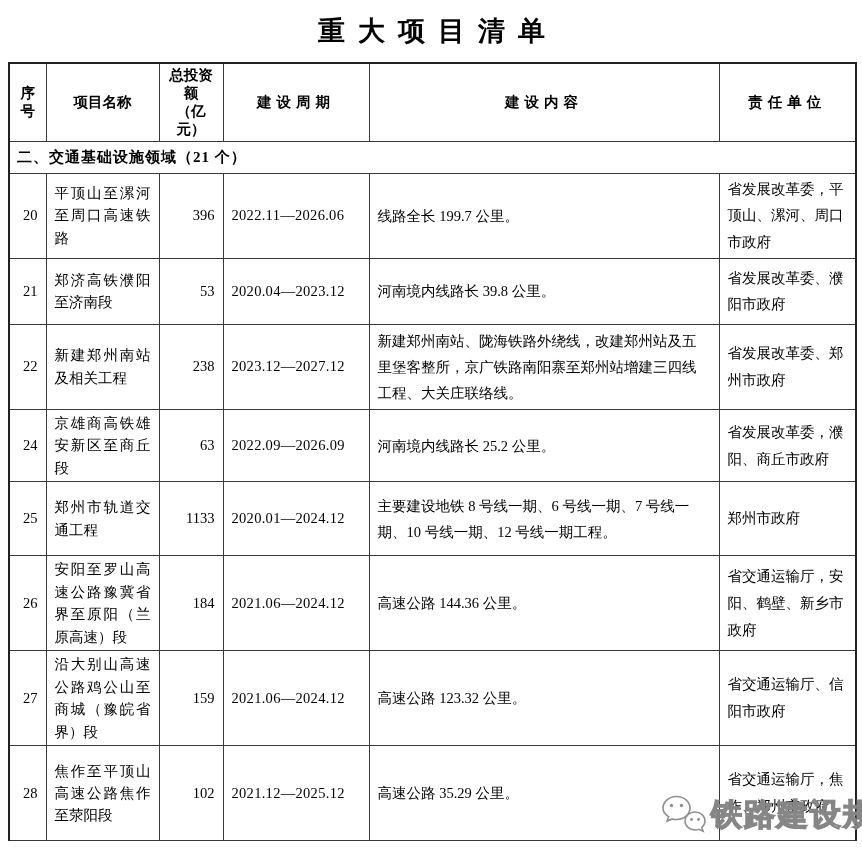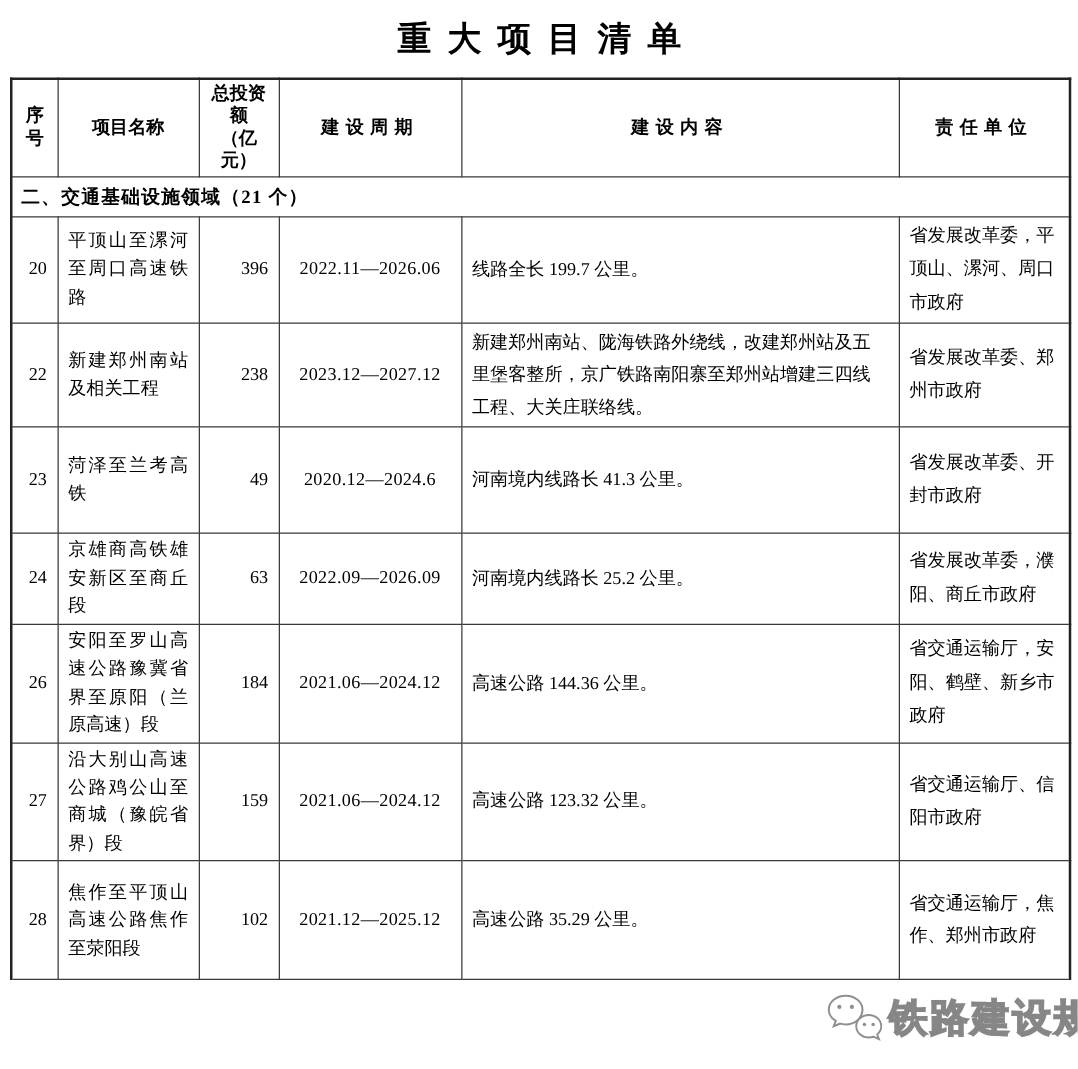--- a/index.html
+++ b/index.html
@@ -52,21 +52,21 @@
     height: 27px;
     text-align: left;
     font-weight: bold;
     font-size: 15px;
     padding-left: 7px;
     letter-spacing: 1px;
   }
   .c-no     { text-align: right; font-family: Liberation Serif, serif; }
   .c-name   { text-align: justify; text-align-last: left; line-height: 1.55; padding: 2px 9px; margin-left: 12px; }
   .c-inv    { text-align: right; }
-  .c-period { text-align: center; letter-spacing: 0.3px; }
+  .c-period { letter-spacing: 0.3px; }
   .c-content{ text-align: left; line-height: 1.8; padding: 3px 8px; margin-top: 12px; }
   .c-unit   { text-align: left; line-height: 1.85; padding: 3px 6px; }
   
   #rows tr:nth-child(1) { height: 81px; }
   #rows tr:nth-child(2) { height: 66px; }
   #rows tr:nth-child(3) { height: 85px; }
   #rows tr:nth-child(4) { height: 56px; }
   #rows tr:nth-child(5) { height: 74px; }
   #rows tr:nth-child(6) { height: 58px; }
   #rows tr:nth-child(7) { height: 95px; }
@@ -127,48 +127,56 @@
   <tbody id="rows">
   <tr>
     <td class="c-no">20</td>
     <td class="c-name">平顶山至漯河至周口高速铁路</td>
     <td class="c-inv">396</td>
     <td class="c-period">2022.11—2026.06</td>
     <td class="c-content">线路全长 199.7 公里。</td>
     <td class="c-unit">省发展改革委，平顶山、漯河、周口市政府</td>
   </tr>
 
+  <tr>
+    <td class="c-no">21</td>
+    <td class="c-name">郑济高铁濮阳至济南段</td>
+    <td class="c-inv">53</td>
+    <td class="c-period">2020.04—2023.12</td>
+    <td class="c-content">河南境内线路长 39.8 公里。</td>
+    <td class="c-unit">省发展改革委、濮阳市政府</td>
+  </tr>
 
   <tr>
     <td class="c-no">22</td>
     <td class="c-name">新建郑州南站及相关工程</td>
     <td class="c-inv">238</td>
     <td class="c-period">2023.12—2027.12</td>
     <td class="c-content">新建郑州南站、陇海铁路外绕线，改建郑州站及五里堡客整所，京广铁路南阳寨至郑州站增建三四线工程、大关庄联络线。</td>
     <td class="c-unit">省发展改革委、郑州市政府</td>
   </tr>
 
-  <tr>
-    <td class="c-no">23</td>
-    <td class="c-name">菏泽至兰考高铁</td>
-    <td class="c-inv">49</td>
-    <td class="c-period">2020.12—2024.6</td>
-    <td class="c-content">河南境内线路长 41.3 公里。</td>
-    <td class="c-unit">省发展改革委、开封市政府</td>
-  </tr>
 
   <tr>
     <td class="c-no">24</td>
     <td class="c-name">京雄商高铁雄安新区至商丘段</td>
     <td class="c-inv">63</td>
     <td class="c-period">2022.09—2026.09</td>
     <td class="c-content">河南境内线路长 25.2 公里。</td>
     <td class="c-unit">省发展改革委，濮阳、商丘市政府</td>
   </tr>
 
+  <tr>
+    <td class="c-no">25</td>
+    <td class="c-name">郑州市轨道交通工程</td>
+    <td class="c-inv">1133</td>
+    <td class="c-period">2020.01—2024.12</td>
+    <td class="c-content">主要建设地铁 8 号线一期、6 号线一期、7 号线一期、10 号线一期、12 号线一期工程。</td>
+    <td class="c-unit">郑州市政府</td>
+  </tr>
 
   <tr>
     <td class="c-no">26</td>
     <td class="c-name">安阳至罗山高速公路豫冀省界至原阳（兰原高速）段</td>
     <td class="c-inv">184</td>
     <td class="c-period">2021.06—2024.12</td>
     <td class="c-content">高速公路 144.36 公里。</td>
     <td class="c-unit">省交通运输厅，安阳、鹤壁、新乡市政府</td>
   </tr>
 

